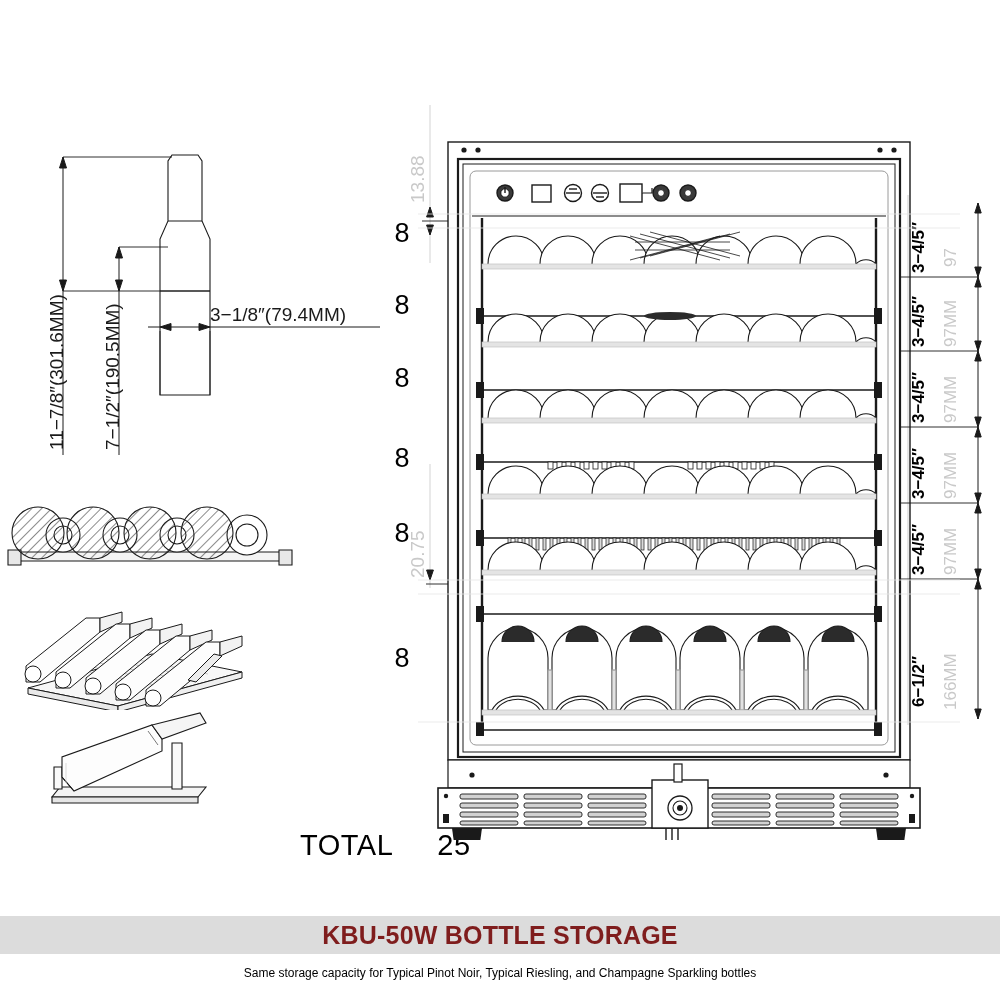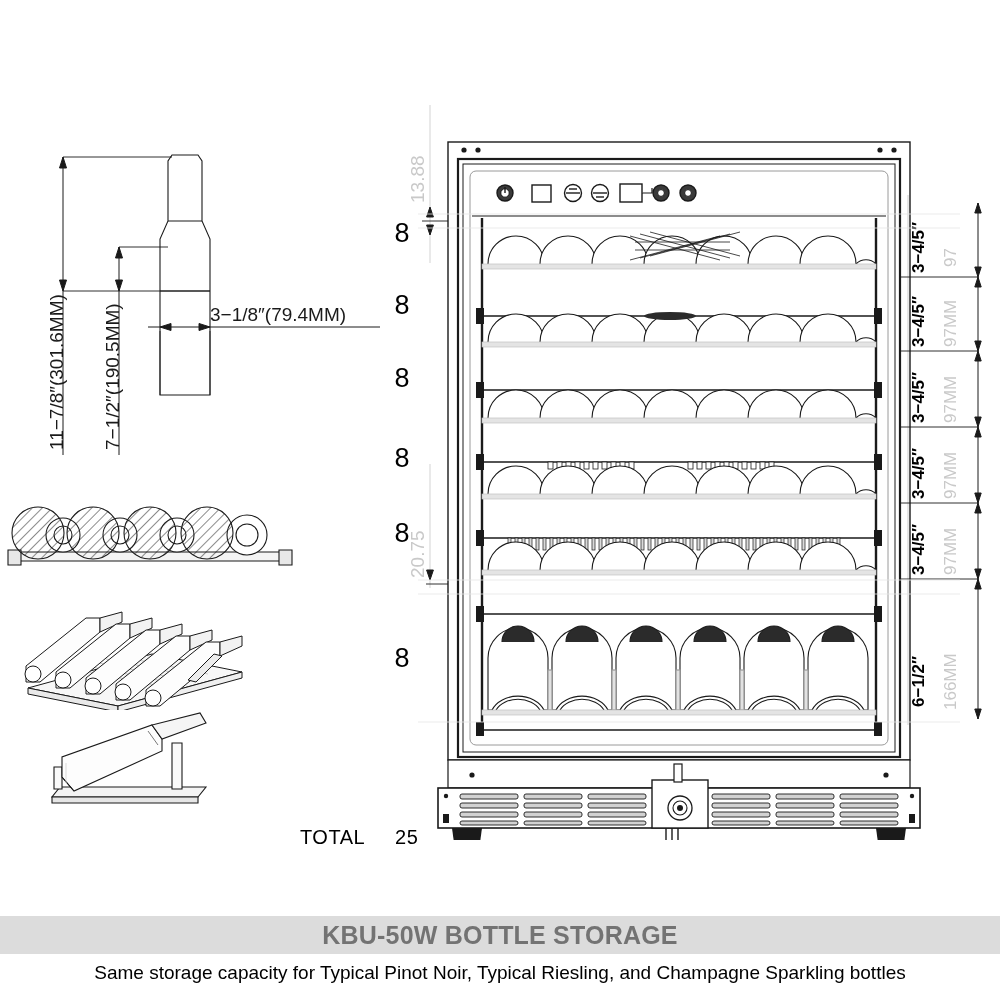--- a/index.html
+++ b/index.html
@@ -5,26 +5,26 @@
   html,body{margin:0;padding:0;background:#ffffff;}
   body{width:1000px;height:1000px;position:relative;overflow:hidden;
        font-family:"Liberation Sans", sans-serif;color:#000;}
   #page{position:absolute;left:0;top:0;width:1000px;height:1000px;background:#fff;}
   .abs{position:absolute;}
   svg{display:block;}
   
   #caption-bar{position:absolute;left:0;top:916px;width:1000px;height:38px;background:#dcdcdc;}
   #caption-title{position:absolute;left:0;top:916px;width:1000px;height:38px;
      display:flex;align-items:center;justify-content:center;
-     font-size:25px;font-weight:bold;letter-spacing:.2px;color:#737373;}
+     font-size:25px;font-weight:bold;letter-spacing:.2px;color:#7f1d1d;}
   #caption-sub{position:absolute;left:0;top:958px;width:1000px;height:30px;
      display:flex;align-items:center;justify-content:center;
-     font-size:19px;color:#000;}
-  #total-row{position:absolute;left:300px;top:826px;height:38px;display:flex;align-items:flex-start;gap:30px;
-     font-size:20px;letter-spacing:.5px;}
+     font-size:12px;color:#000;}
+  #total-row{position:absolute;left:300px;top:826px;height:38px;display:flex;align-items:center;gap:44px;
+     font-size:29px;letter-spacing:.5px;}
   .cnt-label{position:absolute;font-size:27px;color:#000;text-align:center;width:40px;}
   .lbl-blk{font-size:17px;fill:#000;}
   .lbl-gry{font-size:17px;fill:#c9c9c9;}
 </style>
 </head>
 <body>
 
 <div id="page">
 
   <svg class="abs" style="left:20px;top:95px;" width="400" height="360" viewBox="0 0 400 360">

